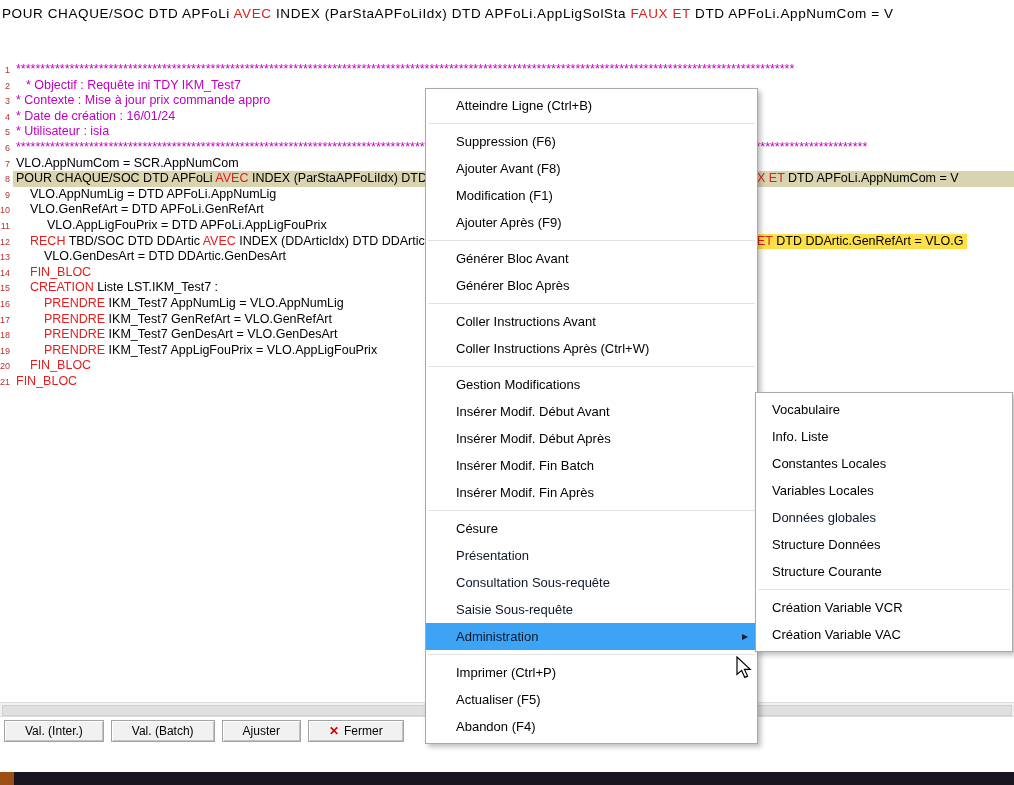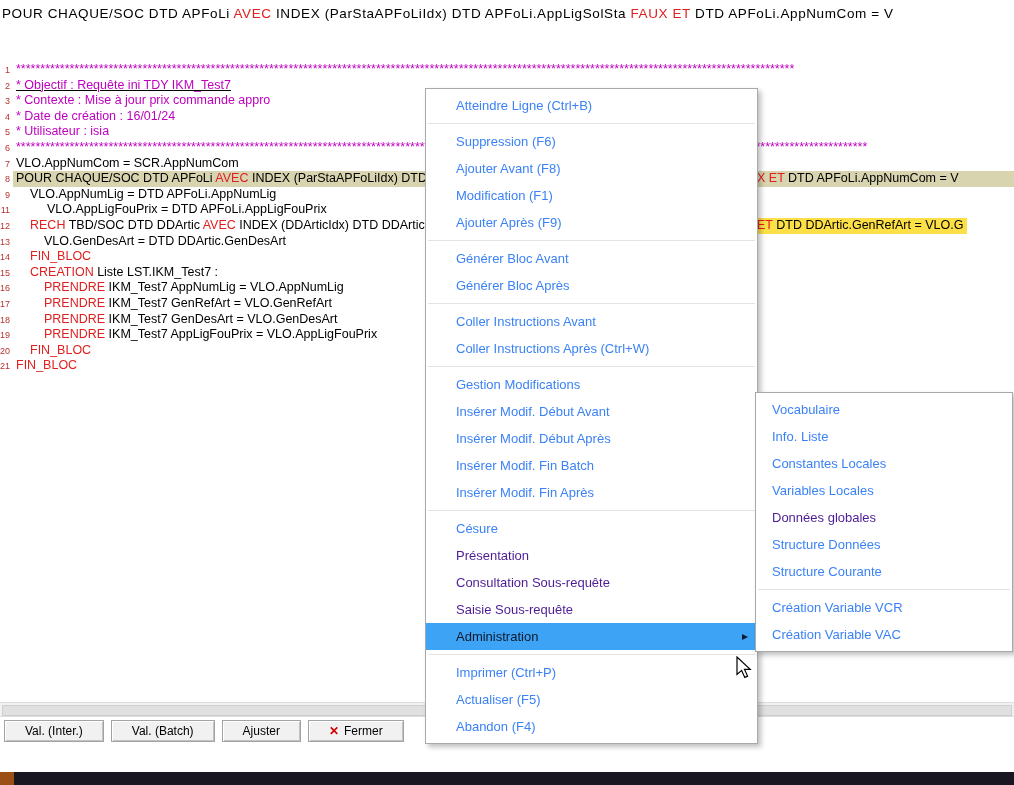--- a/index.html
+++ b/index.html
@@ -24,23 +24,23 @@
   .body.hl{background:var(--sel,#d8d4b0);}
   .base{display:inline-block;overflow:hidden;vertical-align:top;line-height:15.6px;white-space:nowrap;}
   .tail{position:absolute;left:744px;top:0;line-height:15.6px;padding-right:4px;white-space:nowrap;}
 
   
   .menu{position:absolute;background:#fff;border:1px solid #a9a9a9;
         box-shadow:3px 3px 5px rgba(0,0,0,0.25);padding:3px 0;font-size:13px;}
   #ctx-menu{left:425px;top:88px;width:331px;z-index:10;}
   #sub-menu{left:755px;top:392px;width:256px;z-index:11;}
   .mitem{position:relative;height:27px;line-height:27px;padding-left:30px;
-         color:#3b82f6;white-space:nowrap;overflow:hidden;}
+         color:#000000;white-space:nowrap;overflow:hidden;}
   #sub-menu .mitem{padding-left:16px;}
-  .mitem.disabled{color:#4c1d95;}
+  .mitem.disabled{color:#0f172a;}
   .mitem.highlight{background:var(--hl,#3da4f5);color:#0f172a;}
   .arrow{position:absolute;right:9px;top:0;font-size:12px;}
   .msep{height:1px;background:#e3e3e3;margin:4px 2px;}
 
   
   #hscroll{position:absolute;left:0;top:702px;width:1014px;height:15px;background:#f1f1f1;
            border-top:1px solid #ddd;border-bottom:1px solid #ddd;box-sizing:border-box;z-index:1;}
   #hthumb{position:absolute;left:2px;top:2px;height:9px;width:1008px;background:#e0e0e0;border:1px solid #cfcfcf;}
 
   
@@ -61,21 +61,21 @@
 
 <div id="header-line"><span class="c-n">POUR CHAQUE/SOC DTD APFoLi </span><span class="c-r">AVEC</span><span class="c-n"> INDEX (ParStaAPFoLiIdx) DTD APFoLi.AppLigSolSta </span><span class="c-r">FAUX</span><span class="c-n"> </span><span class="c-r">ET</span><span class="c-n"> DTD APFoLi.AppNumCom = V</span></div>
 
 <div id="code">
     <div class="line">
       <span class="lnum">1</span>
       <div class="body"><span class="base" style="margin-left: 3px;"><span class="c-m">****************************************************************************************************************************************************************</span></span></div>
     </div>
     <div class="line">
       <span class="lnum">2</span>
-      <div class="body"><span class="base" style="margin-left: 3px; text-decoration: underline;"><span class="c-m">* Objectif : Requête ini TDY IKM_Test7</span></span></div>
+      <div class="body"><span class="base" style="margin-left: 13px;"><span class="c-m">* Objectif : Requête ini TDY IKM_Test7</span></span></div>
     </div>
     <div class="line">
       <span class="lnum">3</span>
       <div class="body"><span class="base" style="margin-left: 3px;"><span class="c-m">* Contexte : Mise à jour prix commande appro</span></span></div>
     </div>
     <div class="line">
       <span class="lnum">4</span>
       <div class="body"><span class="base" style="margin-left: 3px;"><span class="c-m">* Date de création : 16/01/24</span></span></div>
     </div>
     <div class="line">
@@ -90,20 +90,24 @@
       <span class="lnum">7</span>
       <div class="body"><span class="base" style="margin-left: 3px;"><span class="c-n">VLO.AppNumCom = SCR.AppNumCom</span></span></div>
     </div>
     <div class="line">
       <span class="lnum">8</span>
       <div class="body hl"><span class="base" style="margin-left: 3px; max-width: 726px;"><span class="c-n">POUR CHAQUE/SOC DTD APFoLi </span><span class="c-r">AVEC</span><span class="c-n"> INDEX (ParStaAPFoLiIdx) DTD APFoLi.AppLigSolSta </span><span class="c-r">FAUX</span><span class="c-n"> </span><span class="c-r">ET</span><span class="c-n"> DTD APFoLi.AppNumCom = V</span></span><span class="tail" style="background: rgb(216, 212, 176);"><span class="c-r">X ET</span><span class="c-n"> DTD APFoLi.AppNumCom = V</span></span></div>
     </div>
     <div class="line">
       <span class="lnum">9</span>
       <div class="body"><span class="base" style="margin-left: 17px;"><span class="c-n">VLO.AppNumLig = DTD APFoLi.AppNumLig</span></span></div>
+    </div>
+    <div class="line">
+      <span class="lnum">10</span>
+      <div class="body"><span class="base" style="margin-left: 17px;"><span class="c-n">VLO.GenRefArt = DTD APFoLi.GenRefArt</span></span></div>
     </div>
     <div class="line">
       <span class="lnum">11</span>
       <div class="body"><span class="base" style="margin-left: 34px;"><span class="c-n">VLO.AppLigFouPrix = DTD APFoLi.AppLigFouPrix</span></span></div>
     </div>
     <div class="line">
       <span class="lnum">12</span>
       <div class="body"><span class="base" style="margin-left: 17px;"><span class="c-r">RECH</span><span class="c-n"> TBD/SOC DTD DDArtic </span><span class="c-r">AVEC</span><span class="c-n"> INDEX (DDArticIdx) DTD DDArtic</span></span><span class="tail" style="background: #fde047;"><span class="c-r">ET</span><span class="c-n"> DTD DDArtic.GenRefArt = VLO.G</span></span></div>
     </div>
     <div class="line">

